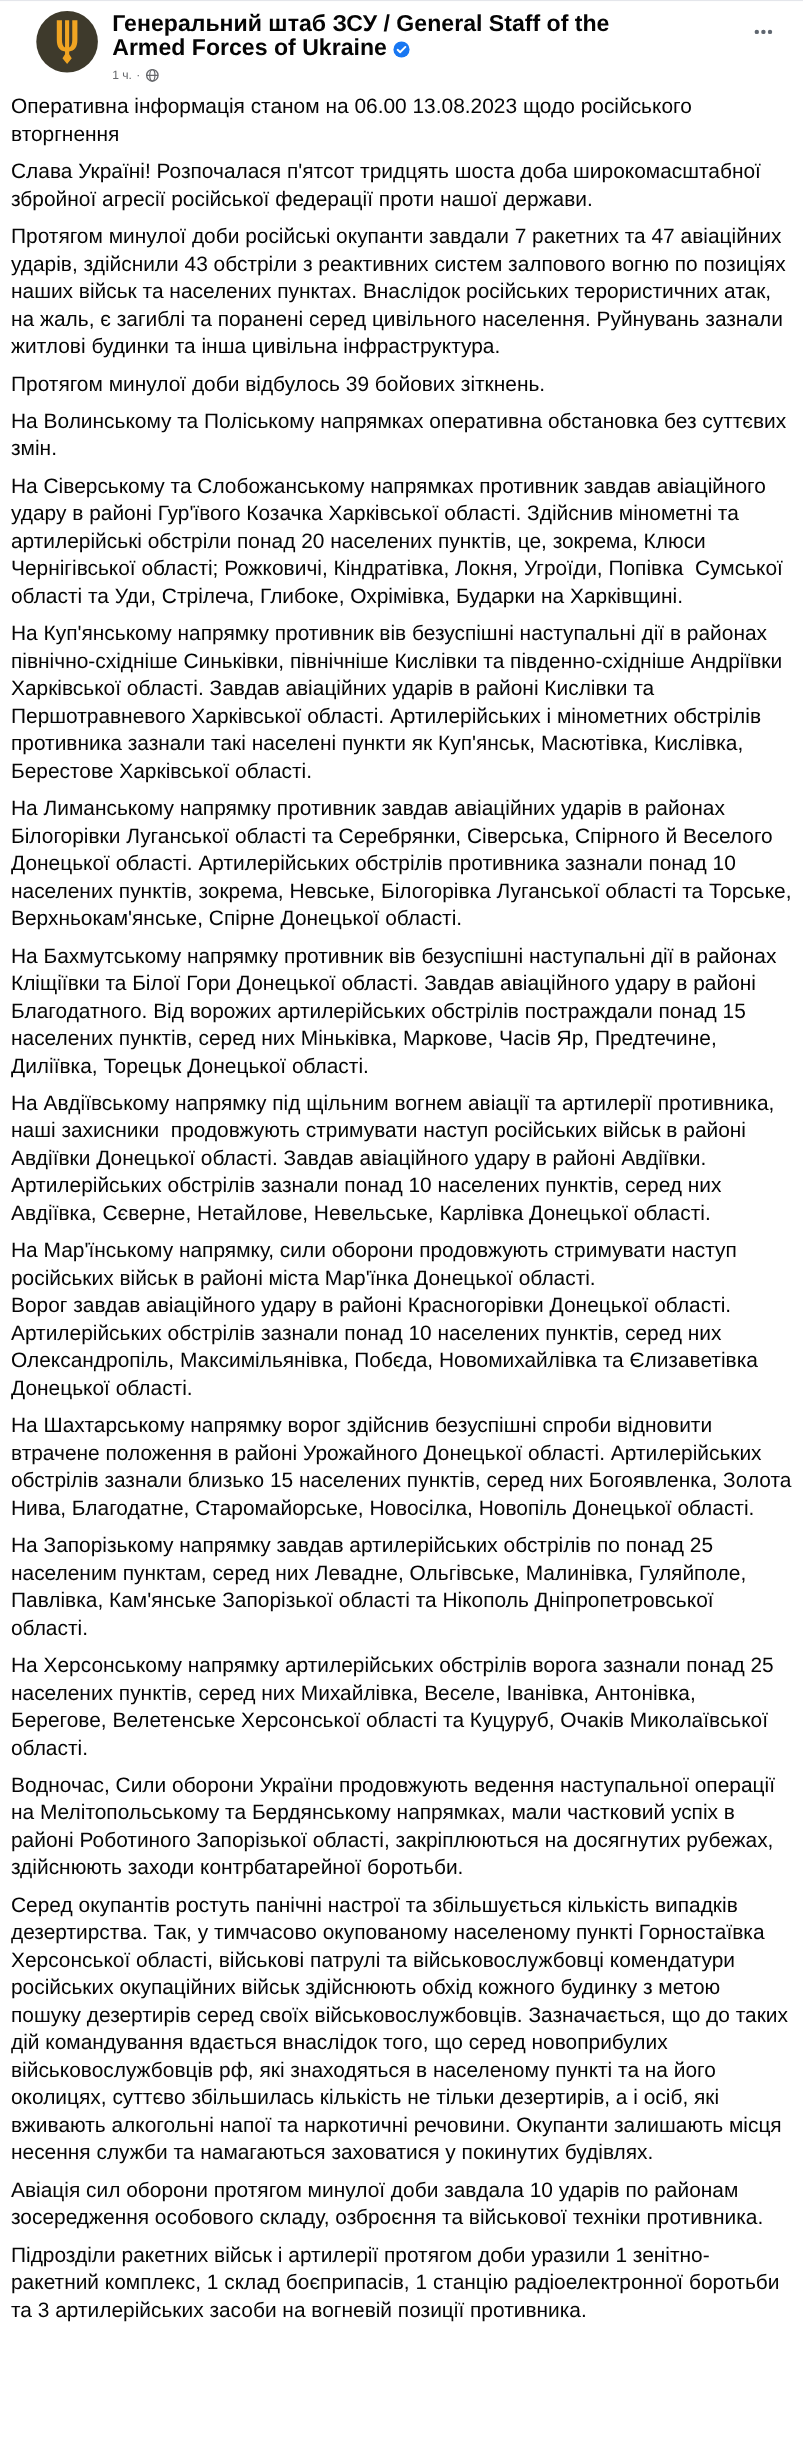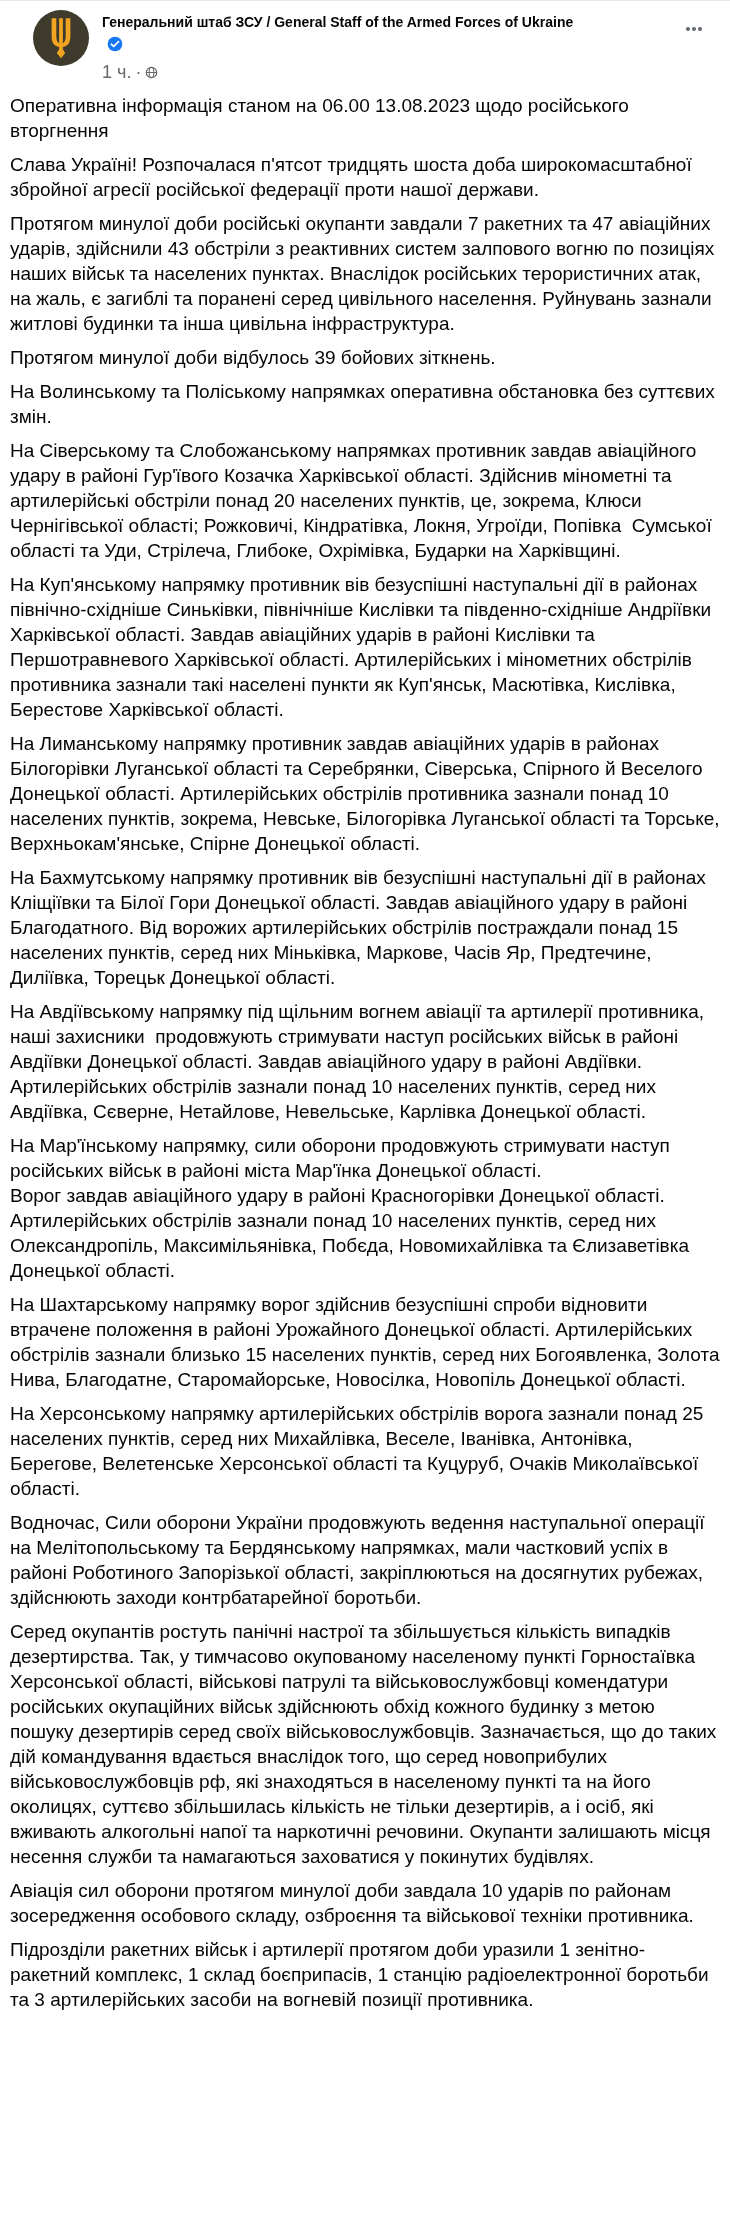--- a/index.html
+++ b/index.html
@@ -23,36 +23,36 @@
     border-radius:50%;
     background:#3e3a2c;
     display:flex;align-items:center;justify-content:center;
     flex-shrink:0;
     cursor:pointer;
   }
   .header-text{margin-left:13px;padding-top:1px;}
   .name-row{
     max-width:480px;
     font-weight:700;
-    font-size:14px;
+    font-size:21px;
     line-height:22px;
     color:#050505;
   }
   .page-name{cursor:pointer;}
   .badge{
     display:inline-block;
     vertical-align:-3px;
     margin-left:5px;
   }
   .meta-row{
     display:flex;
     align-items:center;
     gap:4px;
     margin-top:4px;
-    font-size:18px;
+    font-size:11px;
     color:#65676b;
   }
   .meta-row a{color:#65676b;text-decoration:none;cursor:pointer;}
   .more-btn{
     position:absolute;
     right:20px;
     top:16px;
     width:32px;height:24px;
     display:flex;align-items:center;justify-content:center;
     border-radius:6px;
@@ -135,20 +135,21 @@
       <p class="para">На Бахмутському напрямку противник вів безуспішні наступальні дії в районах Кліщіївки та Білої Гори Донецької області. Завдав авіаційного удару в районі Благодатного. Від ворожих артилерійських обстрілів постраждали понад 15 населених пунктів, серед них Міньківка, Маркове, Часів Яр, Предтечине, Диліївка, Торецьк Донецької області.</p>
 
       <p class="para">На Авдіївському напрямку під щільним вогнем авіації та артилерії противника, наші захисники  продовжують стримувати наступ російських військ в районі Авдіївки Донецької області. Завдав авіаційного удару в районі Авдіївки. Артилерійських обстрілів зазнали понад 10 населених пунктів, серед них Авдіївка, Сєверне, Нетайлове, Невельське, Карлівка Донецької області.</p>
 
       <p class="para">На Мар'їнському напрямку, сили оборони продовжують стримувати наступ російських військ в районі міста Мар'їнка Донецької області.
 Ворог завдав авіаційного удару в районі Красногорівки Донецької області.
 Артилерійських обстрілів зазнали понад 10 населених пунктів, серед них Олександропіль, Максимільянівка, Побєда, Новомихайлівка та Єлизаветівка Донецької області.</p>
 
       <p class="para">На Шахтарському напрямку ворог здійснив безуспішні спроби відновити втрачене положення в районі Урожайного Донецької області. Артилерійських обстрілів зазнали близько 15 населених пунктів, серед них Богоявленка, Золота Нива, Благодатне, Старомайорське, Новосілка, Новопіль Донецької області.</p>
 
+      <p class="para">На Запорізькому напрямку завдав артилерійських обстрілів по понад 25 населеним пунктам, серед них Левадне, Ольгівське, Малинівка, Гуляйполе, Павлівка, Кам'янське Запорізької області та Нікополь Дніпропетровської області.</p>
 
       <p class="para">На Херсонському напрямку артилерійських обстрілів ворога зазнали понад 25 населених пунктів, серед них Михайлівка, Веселе, Іванівка, Антонівка, Берегове, Велетенське Херсонської області та Куцуруб, Очаків Миколаївської області.</p>
 
       <p class="para">Водночас, Сили оборони України продовжують ведення наступальної операції на Мелітопольському та Бердянському напрямках, мали частковий успіх в районі Роботиного Запорізької області, закріплюються на досягнутих рубежах, здійснюють заходи контрбатарейної боротьби.</p>
 
       <p class="para">Серед окупантів ростуть панічні настрої та збільшується кількість випадків дезертирства. Так, у тимчасово окупованому населеному пункті Горностаївка Херсонської області, військові патрулі та військовослужбовці комендатури російських окупаційних військ здійснюють обхід кожного будинку з метою пошуку дезертирів серед своїх військовослужбовців. Зазначається, що до таких дій командування вдається внаслідок того, що серед новоприбулих військовослужбовців рф, які знаходяться в населеному пункті та на його околицях, суттєво збільшилась кількість не тільки дезертирів, а і осіб, які вживають алкогольні напої та наркотичні речовини. Окупанти залишають місця несення служби та намагаються заховатися у покинутих будівлях.</p>
 
       <p class="para">Авіація сил оборони протягом минулої доби завдала 10 ударів по районам зосередження особового складу, озброєння та військової техніки противника.</p>
 
       <p class="para">Підрозділи ракетних військ і артилерії протягом доби уразили 1 зенітно-ракетний комплекс, 1 склад боєприпасів, 1 станцію радіоелектронної боротьби та 3 артилерійських засоби на вогневій позиції противника.</p>

